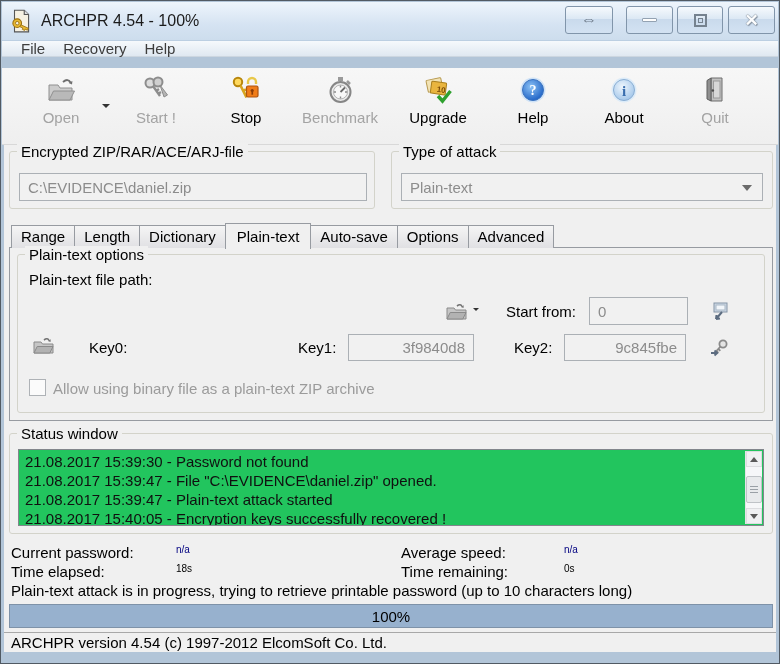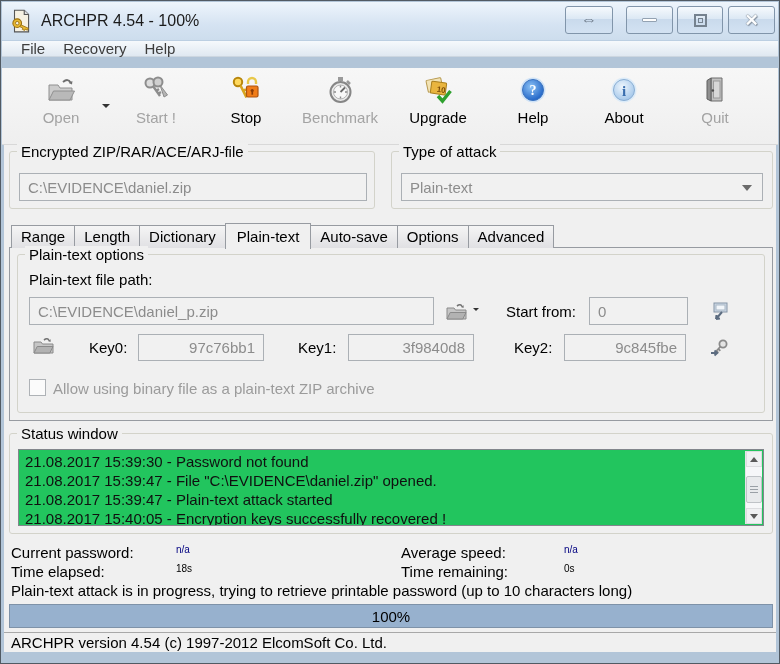--- a/index.html
+++ b/index.html
@@ -267,21 +267,20 @@
     <span class="tab active">Plain-text</span>
     <span class="tab">Auto-save</span>
     <span class="tab">Options</span>
     <span class="tab">Advanced</span>
   </div>
 
   <div class="groupbox" style="left:16px; top:253px; width:748px; height:159px;"></div>
   <span class="grouplabel" style="left:24px; top:245px;">Plain-text options</span>
 
   <span class="plain-label" style="left:28px; top:270px;">Plain-text file path:</span>
-  <div class="textfield" style="left:28px; top:296px; width:405px; height:28px;">C:\EVIDENCE\daniel_p.zip</div>
 
   <span class="flat-iconbtn" style="left:443px; top:300px; width:24px; height:20px;">
     <svg width="21" height="17" viewBox="0 0 21 17">
       <path d="M1 5 h7 l1.5 2 H20 v9 H1 z" fill="#c6c6c6" stroke="#8a8a8a"></path>
       <path d="M1 16 l3.2 -6.5 H20 L16.8 16 z" fill="#b2b2b2" stroke="#8a8a8a"></path>
       <path d="M11 3 q3.5 -2.6 5 0.5" fill="none" stroke="#707070" stroke-width="1.6"></path>
       <path d="M17.5 5 l-2.6 -1 2.8 -1.8 z" fill="#707070"></path>
     </svg>
   </span>
   <span class="drop-arrow" style="left:472px; top:307px; border-left-width:3px; border-right-width:3px; border-top-width:3px;"></span>
@@ -299,21 +298,20 @@
   <span class="flat-iconbtn" style="left:30px; top:334px; width:24px; height:20px;">
     <svg width="21" height="17" viewBox="0 0 21 17">
       <path d="M1 5 h7 l1.5 2 H20 v9 H1 z" fill="#c6c6c6" stroke="#8a8a8a"></path>
       <path d="M1 16 l3.2 -6.5 H20 L16.8 16 z" fill="#b2b2b2" stroke="#8a8a8a"></path>
       <path d="M11 3 q3.5 -2.6 5 0.5" fill="none" stroke="#707070" stroke-width="1.6"></path>
       <path d="M17.5 5 l-2.6 -1 2.8 -1.8 z" fill="#707070"></path>
     </svg>
   </span>
 
   <span class="plain-label" style="left:88px; top:338px;">Key0:</span>
-  <div class="textfield right" style="left:137px; top:333px; width:126px; height:27px;">97c76bb1</div>
   <span class="plain-label" style="left:297px; top:338px;">Key1:</span>
   <div class="textfield right" style="left:347px; top:333px; width:126px; height:27px;">3f9840d8</div>
   <span class="plain-label" style="left:513px; top:338px;">Key2:</span>
   <div class="textfield right" style="left:563px; top:333px; width:122px; height:27px;">9c845fbe</div>
 
   <span class="flat-iconbtn" style="left:706px; top:334px; width:24px; height:24px;">
     <svg width="21" height="21" viewBox="0 0 21 21">
       <circle cx="14" cy="7" r="3.6" fill="#e4e4e4" stroke="#8a8a8a" stroke-width="1.8"></circle>
       <path d="M11.5 9.5 L6 15.5 M7.5 14 l1.8 1.8 M9.5 12 l1.8 1.8" stroke="#8a8a8a" stroke-width="1.8" fill="none"></path>
       <path d="M2 16 h6 M5.5 13.5 l2.8 2.5 -2.8 2.5" fill="none" stroke="#5c6c80" stroke-width="1.8"></path>

